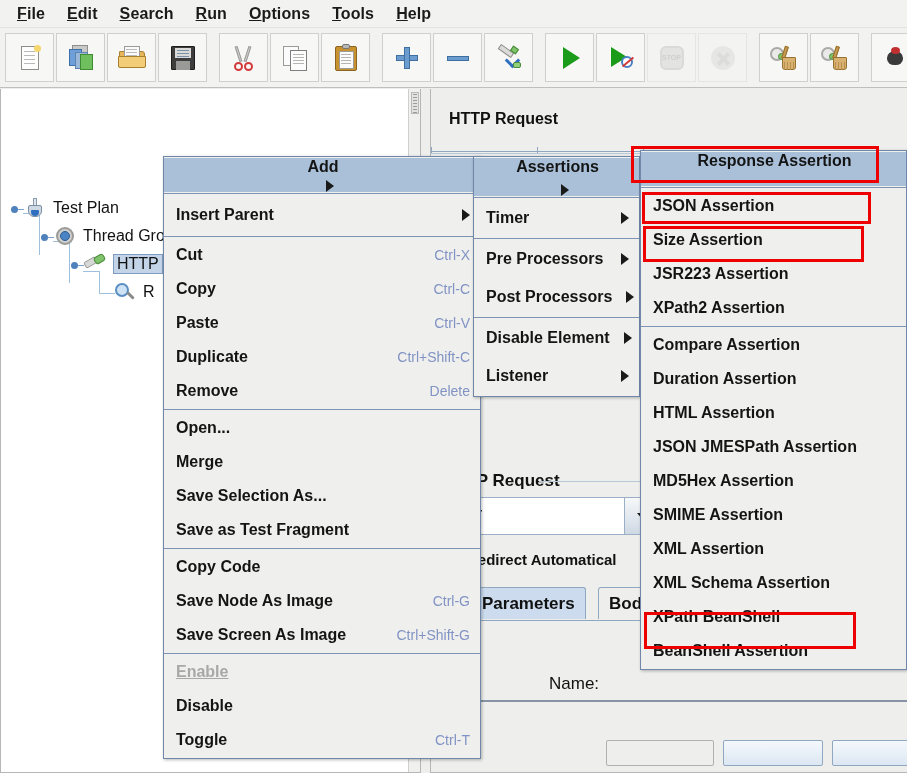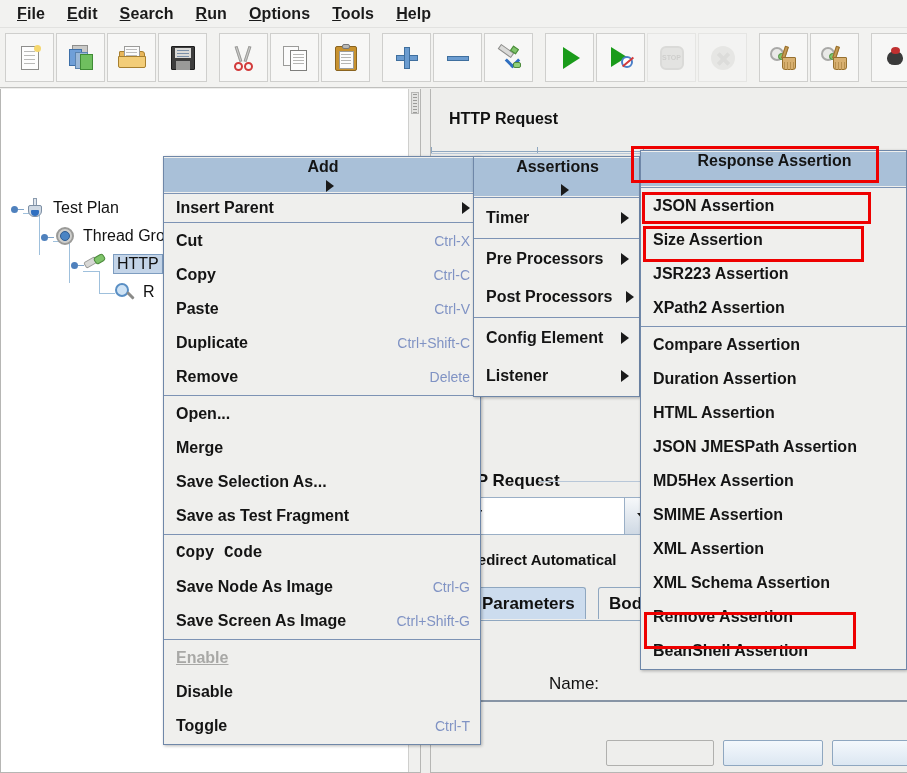--- a/index.html
+++ b/index.html
@@ -520,21 +520,21 @@
     <div class="edBtn blue" style="left:292px; width:100px;"></div>
     <div class="edBtn blue" style="left:401px; width:90px;"></div>
   </div>
 
   <div class="menu" id="menu1" style="left: 163px; top: 156px; width: 318px; padding-top: 1px; padding-bottom: 1px;">
       <div class="mi sel" style="height: 34px;">
         <span class="lab">Add</span>
         <span class="arrow"></span>
       </div>
       <div class="msep"></div>
-      <div class="mi" style="height: 26px;">
+      <div class="mi" style="height: 40px;">
         <span class="lab">Insert Parent</span>
         <span class="arrow"></span>
       </div>
       <div class="msep"></div>
       <div class="mi" style="height: 34px;">
         <span class="lab">Cut</span>
         <span class="acc">Ctrl-X</span>
       </div>
       <div class="mi" style="height: 34px;">
         <span class="lab">Copy</span>
@@ -559,21 +559,21 @@
       <div class="mi" style="height: 34px;">
         <span class="lab">Merge</span>
       </div>
       <div class="mi" style="height: 34px;">
         <span class="lab">Save Selection As...</span>
       </div>
       <div class="mi" style="height: 34px;">
         <span class="lab">Save as Test Fragment</span>
       </div>
       <div class="msep"></div>
-      <div class="mi" style="height: 34px; font-family: Liberation Mono, monospace;">
+      <div class="mi" style="height: 34px;">
         <span class="lab">Copy Code</span>
       </div>
       <div class="mi" style="height: 34px;">
         <span class="lab">Save Node As Image</span>
         <span class="acc">Ctrl-G</span>
       </div>
       <div class="mi" style="height: 34px;">
         <span class="lab">Save Screen As Image</span>
         <span class="acc">Ctrl+Shift-G</span>
       </div>
@@ -604,21 +604,21 @@
       <div class="mi" style="height: 38px;">
         <span class="lab">Pre Processors</span>
         <span class="arrow"></span>
       </div>
       <div class="mi" style="height: 38px;">
         <span class="lab">Post Processors</span>
         <span class="arrow"></span>
       </div>
       <div class="msep"></div>
       <div class="mi" style="height: 38px;">
-        <span class="lab">Config Element</span>
+        <span class="lab">Disable Element</span>
         <span class="arrow"></span>
       </div>
       <div class="mi" style="height: 38px;">
         <span class="lab">Listener</span>
         <span class="arrow"></span>
       </div>
     </div>
 
   <div class="menu" id="menu3" style="left: 640px; top: 150px; width: 267px; padding-top: 1px; padding-bottom: 1px;">
       <div class="mi sel" style="height: 34px;">
@@ -656,21 +656,21 @@
       <div class="mi" style="height: 34px;">
         <span class="lab">SMIME Assertion</span>
       </div>
       <div class="mi" style="height: 34px;">
         <span class="lab">XML Assertion</span>
       </div>
       <div class="mi" style="height: 34px;">
         <span class="lab">XML Schema Assertion</span>
       </div>
       <div class="mi" style="height: 34px;">
-        <span class="lab">Remove Assertion</span>
+        <span class="lab">XPath BeanShell</span>
       </div>
       <div class="mi" style="height: 34px;">
         <span class="lab">BeanShell Assertion</span>
       </div>
     </div>
 
   <div id="redboxes">
       <div class="redbox" style="left: 631px; top: 146px; width: 248px; height: 37px; border-color: rgb(238, 0, 0);"></div>
       <div class="redbox" style="left: 642px; top: 192px; width: 229px; height: 32px; border-color: rgb(238, 0, 0);"></div>
       <div class="redbox" style="left: 643px; top: 226px; width: 221px; height: 36px; border-color: rgb(238, 0, 0);"></div>

